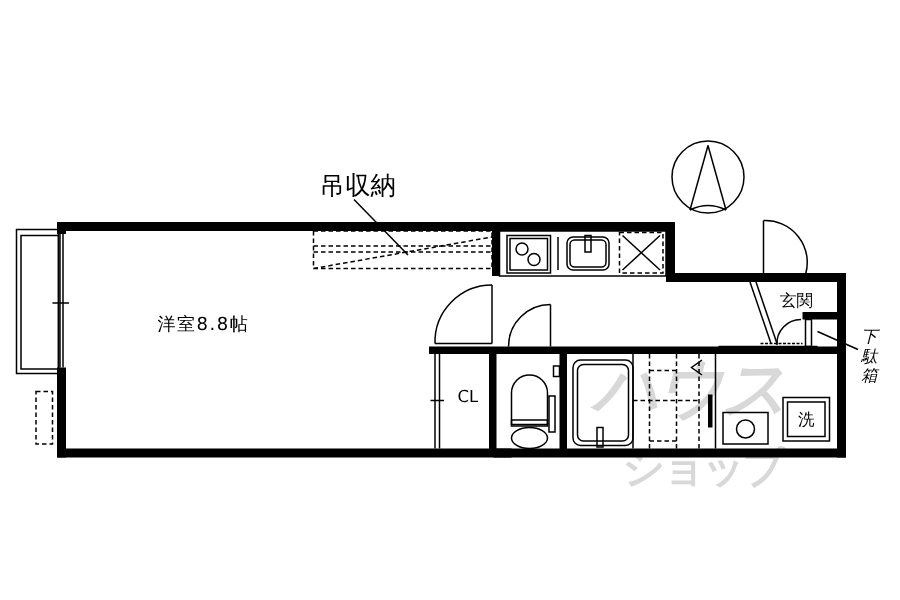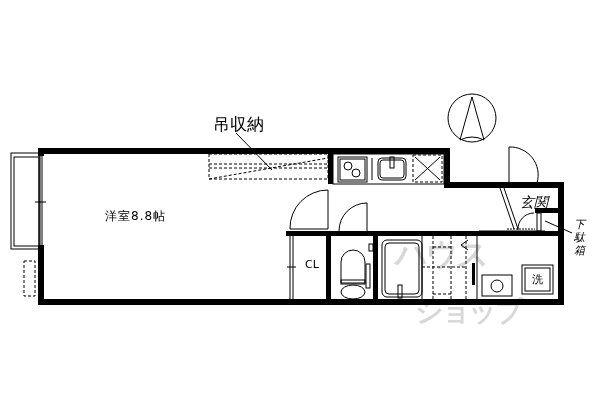--- a/index.html
+++ b/index.html
@@ -1,26 +1,26 @@
 <!DOCTYPE html>
 <html><head>
 <meta charset="utf-8">
 <style>
   html, body { margin:0; padding:0; background:#ffffff; }
   body { width:600px; height:400px; position:relative; overflow:hidden; font-family:"DejaVu Sans", sans-serif; }
   #plan { position:absolute; left:0; top:0; width:600px; height:400px; }
   .lbl { position:absolute; color:#000; white-space:nowrap; line-height:1; }
   .room-main { left:105px; top:210px; font-size:12px; letter-spacing:1px; }
   .hang { left:213px; top:116px; font-size:17px; }
-  .entry { left:520px; top:195px; font-size:14px;font-style:italic; }
+  .entry { left:520px; top:195px; font-size:11px; }
   .shoe { left:574px; top:218px; font-size:11px; width:12px; line-height:13px; white-space:normal;font-style:italic; }
   .cl { left:305px; top:258px; font-size:11px; width:10px; line-height:13px; white-space:normal; text-align:center; }
   .wash { left:532px; top:274px; font-size:11px; }
   .wm { position:absolute; color:#d8d8d8; font-weight:bold; white-space:nowrap; line-height:1; }
-  .wm1 { left:395px; top:238px; font-size:32px; letter-spacing:-2px; }
+  .wm1 { left:395px; top:238px; font-size:44px; letter-spacing:-2px;font-style:italic; }
   .wm2 { left:415px; top:298px; font-size:28px; letter-spacing:-2px; }
 </style>
 </head>
 <body>
 
 <div class="wm wm1">ハウス</div>
 <div class="wm wm2">ショップ</div>
 
 <svg id="plan" viewBox="0 0 600 400" xmlns="http://www.w3.org/2000/svg">
 

